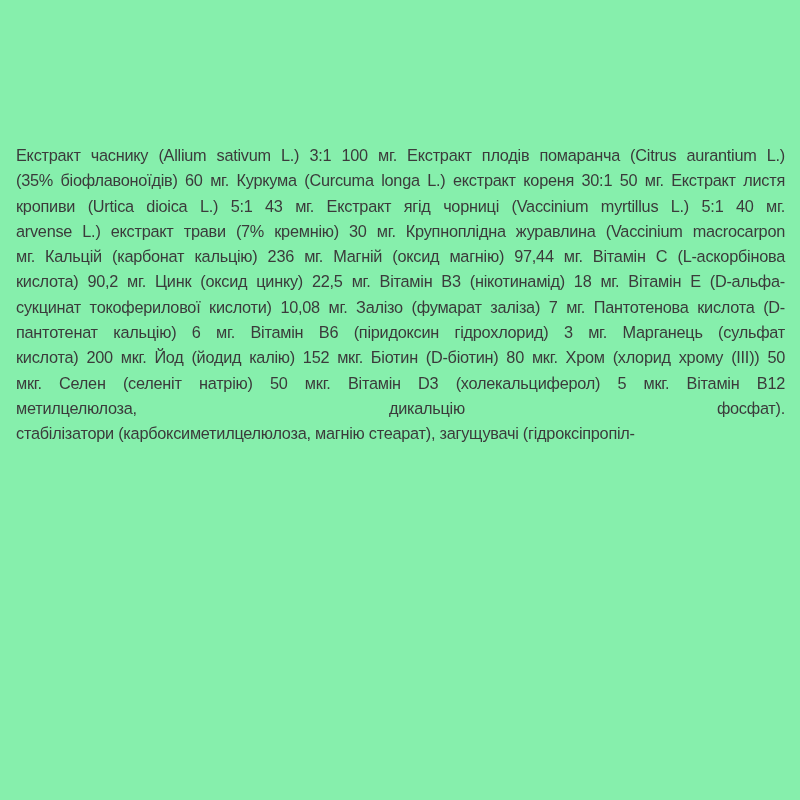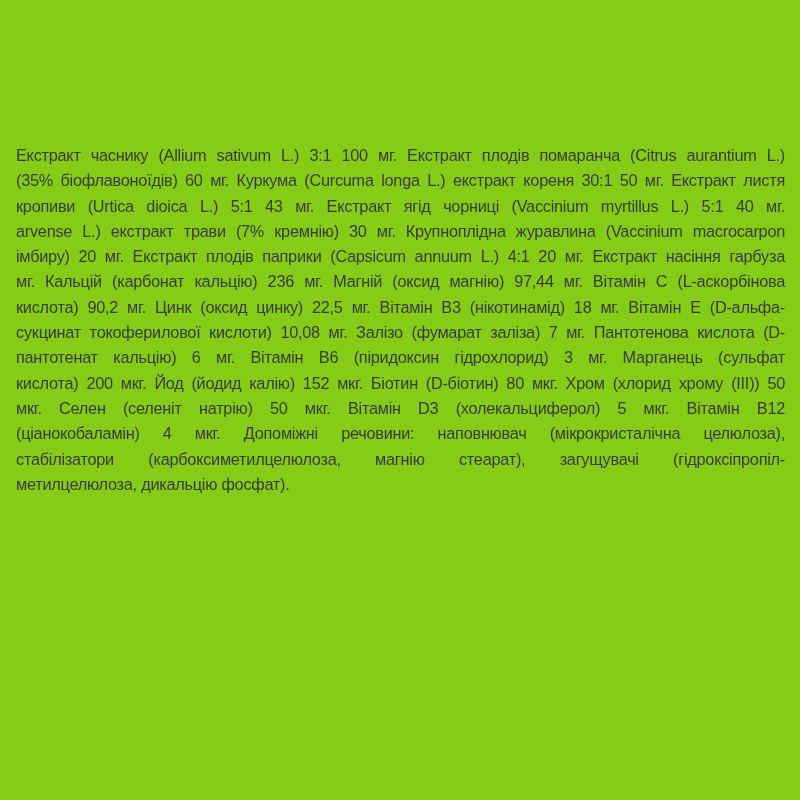--- a/index.html
+++ b/index.html
@@ -7,21 +7,21 @@
     padding: 0;
     width: 800px;
     height: 800px;
     background: #ffffff;
     overflow: hidden;
   }
   .page {
     position: relative;
     width: 800px;
     height: 800px;
-    background: #84cc16;
+    background: #86efac;
     font-family: "Liberation Sans", sans-serif;
   }
   .text-block {
     position: absolute;
     top: 143px;
     left: 16px;
     width: 769px;
     color: #3b3b3b;
     font-size: 16.3px;
     line-height: 25.3px;
@@ -38,24 +38,22 @@
 </style>
 </head>
 <body>
 
 <div class="page">
   <div class="text-block" style="color: rgb(59, 59, 59);">
       <div class="text-line">Екстракт часнику (Allium sativum L.) 3:1 100 мг. Екстракт плодів помаранча (Citrus aurantium L.)</div>
       <div class="text-line">(35% біофлавоноїдів) 60 мг. Куркума (Curcuma longa L.) екстракт кореня 30:1 50 мг. Екстракт листя</div>
       <div class="text-line">кропиви (Urtica dioica L.) 5:1 43 мг. Екстракт ягід чорниці (Vaccinium myrtillus L.) 5:1 40 мг.</div>
       <div class="text-line">arvense L.) екстракт трави (7% кремнію) 30 мг. Крупноплідна журавлина (Vaccinium macrocarpon</div>
-      <div class="text-line">імбиру) 20 мг. Екстракт плодів паприки (Capsicum annuum L.) 4:1 20 мг. Екстракт насіння гарбуза</div>
       <div class="text-line">мг. Кальцій (карбонат кальцію) 236 мг. Магній (оксид магнію) 97,44 мг. Вітамін С (L-аскорбінова</div>
       <div class="text-line">кислота) 90,2 мг. Цинк (оксид цинку) 22,5 мг. Вітамін В3 (нікотинамід) 18 мг. Вітамін Е (D-альфа-</div>
       <div class="text-line">сукцинат токоферилової кислоти) 10,08 мг. Залізо (фумарат заліза) 7 мг. Пантотенова кислота (D-</div>
       <div class="text-line">пантотенат кальцію) 6 мг. Вітамін В6 (піридоксин гідрохлорид) 3 мг. Марганець (сульфат</div>
       <div class="text-line">кислота) 200 мкг. Йод (йодид калію) 152 мкг. Біотин (D-біотин) 80 мкг. Хром (хлорид хрому (III)) 50</div>
       <div class="text-line">мкг. Селен (селеніт натрію) 50 мкг. Вітамін D3 (холекальциферол) 5 мкг. Вітамін В12</div>
-      <div class="text-line">(ціанокобаламін) 4 мкг. Допоміжні речовини: наповнювач (мікрокристалічна целюлоза),</div>
+      <div class="text-line">метилцелюлоза, дикальцію фосфат).</div>
       <div class="text-line">стабілізатори (карбоксиметилцелюлоза, магнію стеарат), загущувачі (гідроксіпропіл-</div>
-      <div class="text-line">метилцелюлоза, дикальцію фосфат).</div>
     </div>
 </div>
 
 </body></html>

